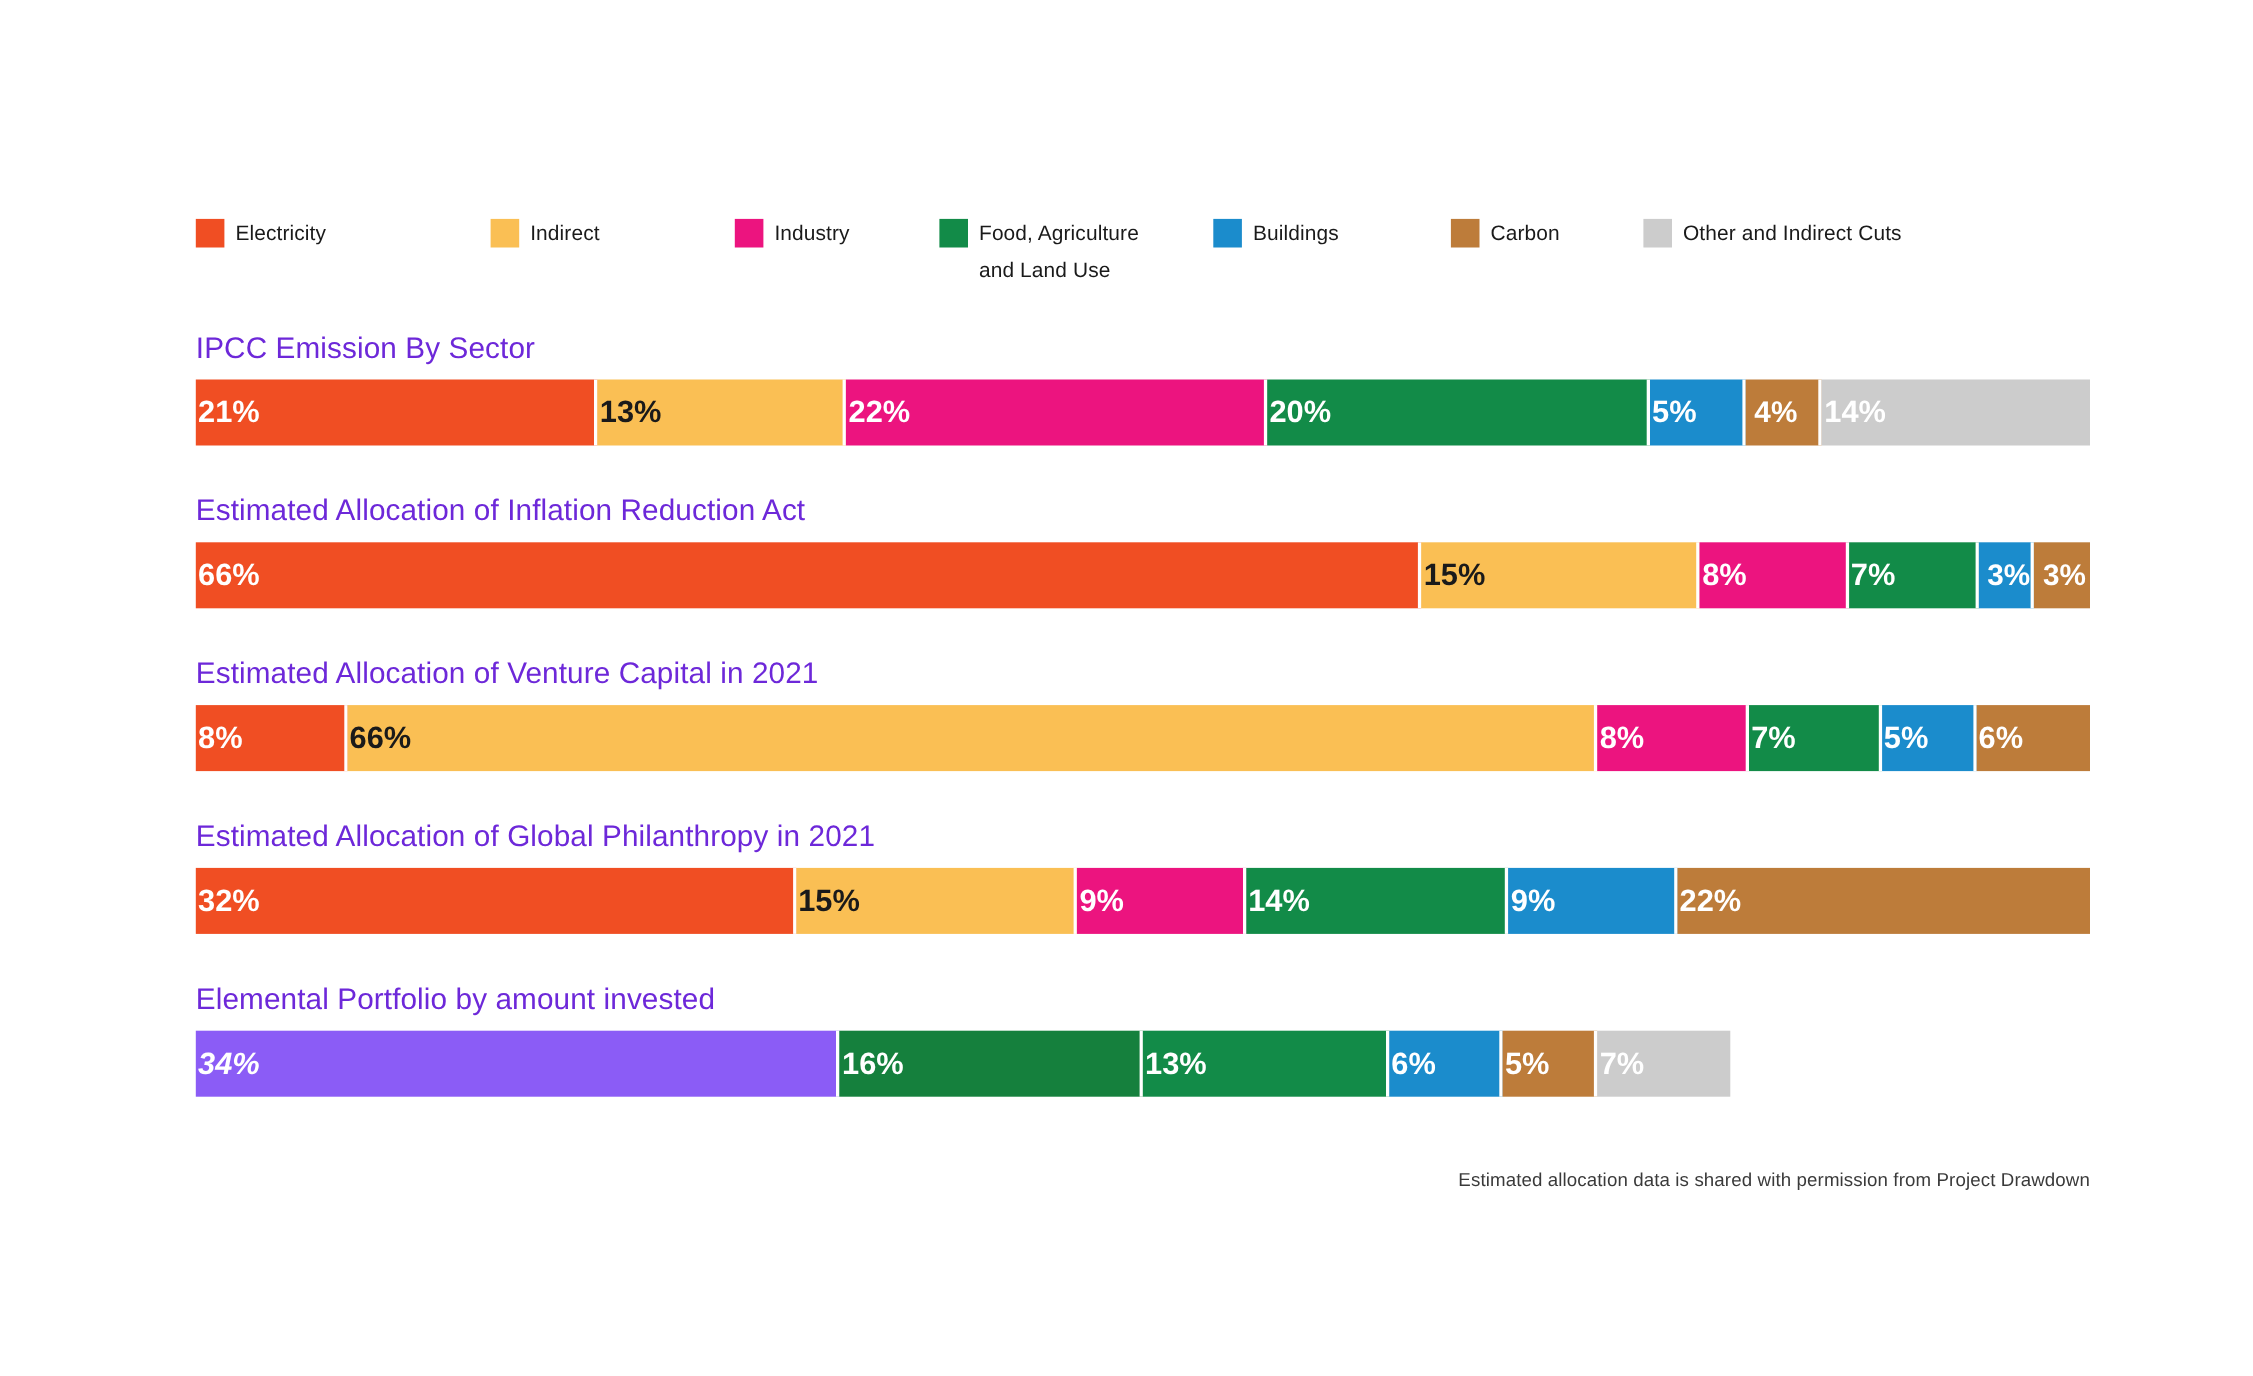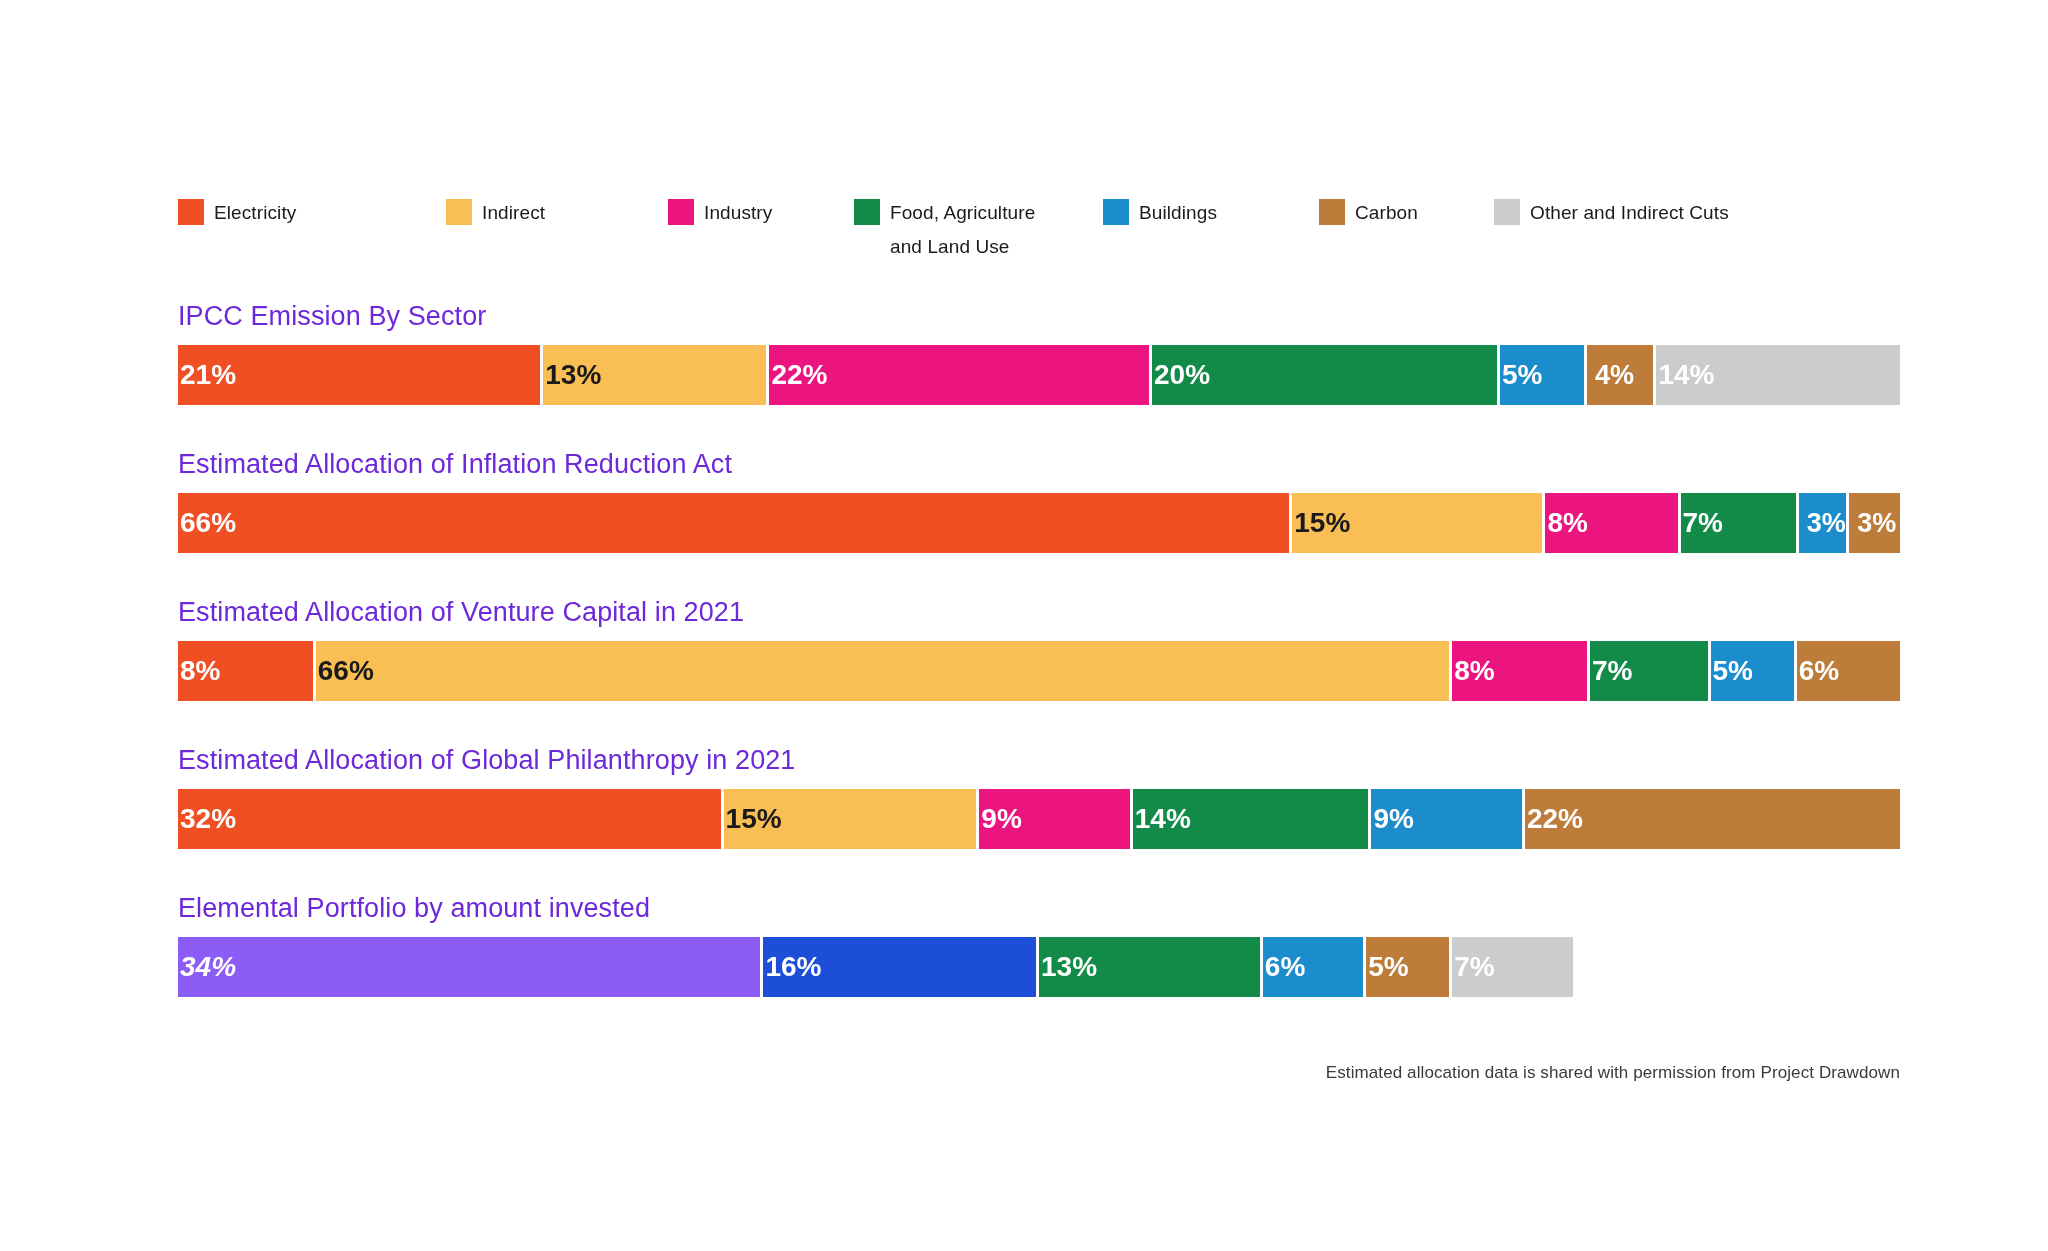--- a/index.html
+++ b/index.html
@@ -241,21 +241,21 @@
             <span>22%</span>
           </div>
         </div>
       </div>
       <div class="row">
         <div class="row-title">Elemental Portfolio by amount invested</div>
         <div class="bar">
           <div class="seg" style="background: #8b5cf6; flex: 0 0 34%; color: rgb(255, 255, 255); font-style: italic;">
             <span>34%</span>
           </div>
-          <div class="seg" style="background: #1d4ed8; flex: 0 0 16%; color: rgb(255, 255, 255);">
+          <div class="seg" style="background: #15803d; flex: 0 0 16%; color: rgb(255, 255, 255);">
             <span>16%</span>
           </div>
           <div class="seg" style="background: rgb(18, 139, 72); flex: 0 0 13%; color: rgb(255, 255, 255);">
             <span>13%</span>
           </div>
           <div class="seg" style="background: rgb(27, 140, 204); flex: 0 0 6%; color: rgb(255, 255, 255);">
             <span>6%</span>
           </div>
           <div class="seg" style="background: rgb(189, 124, 58); flex: 0 0 5%; color: rgb(255, 255, 255);">
             <span>5%</span>

